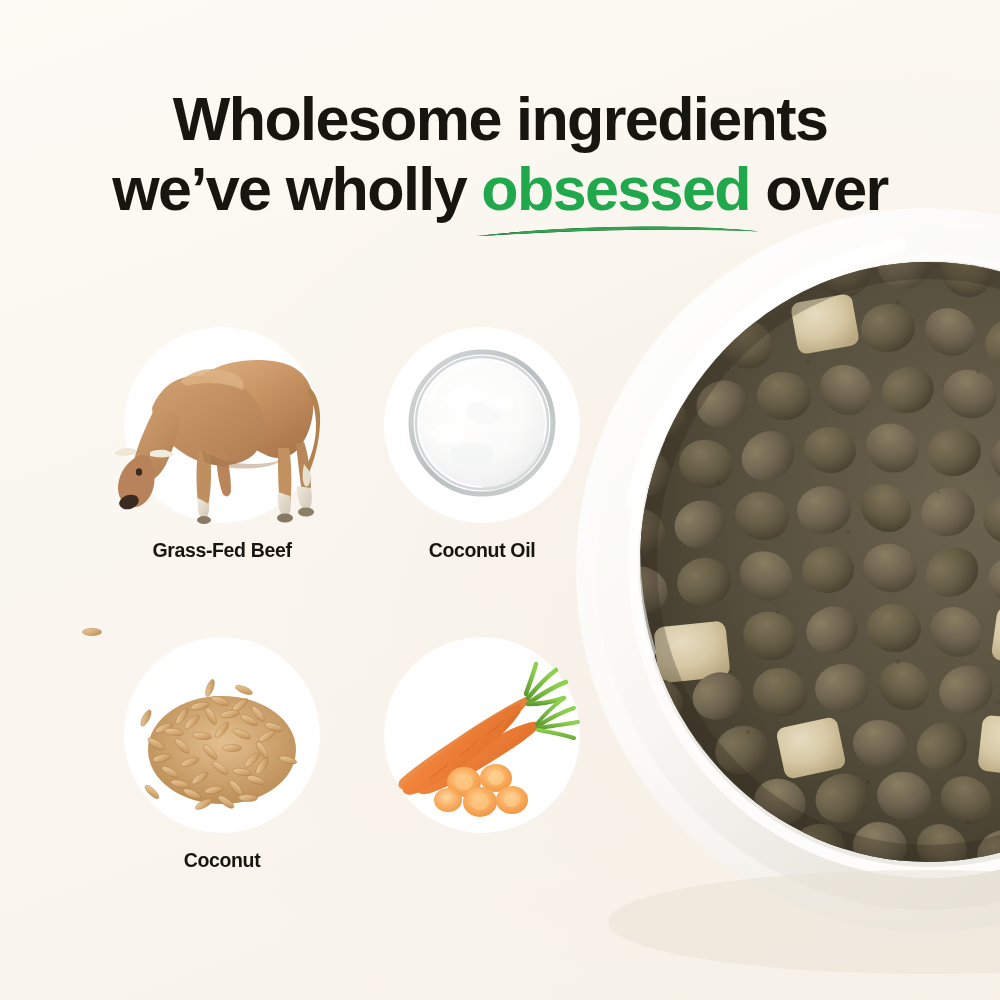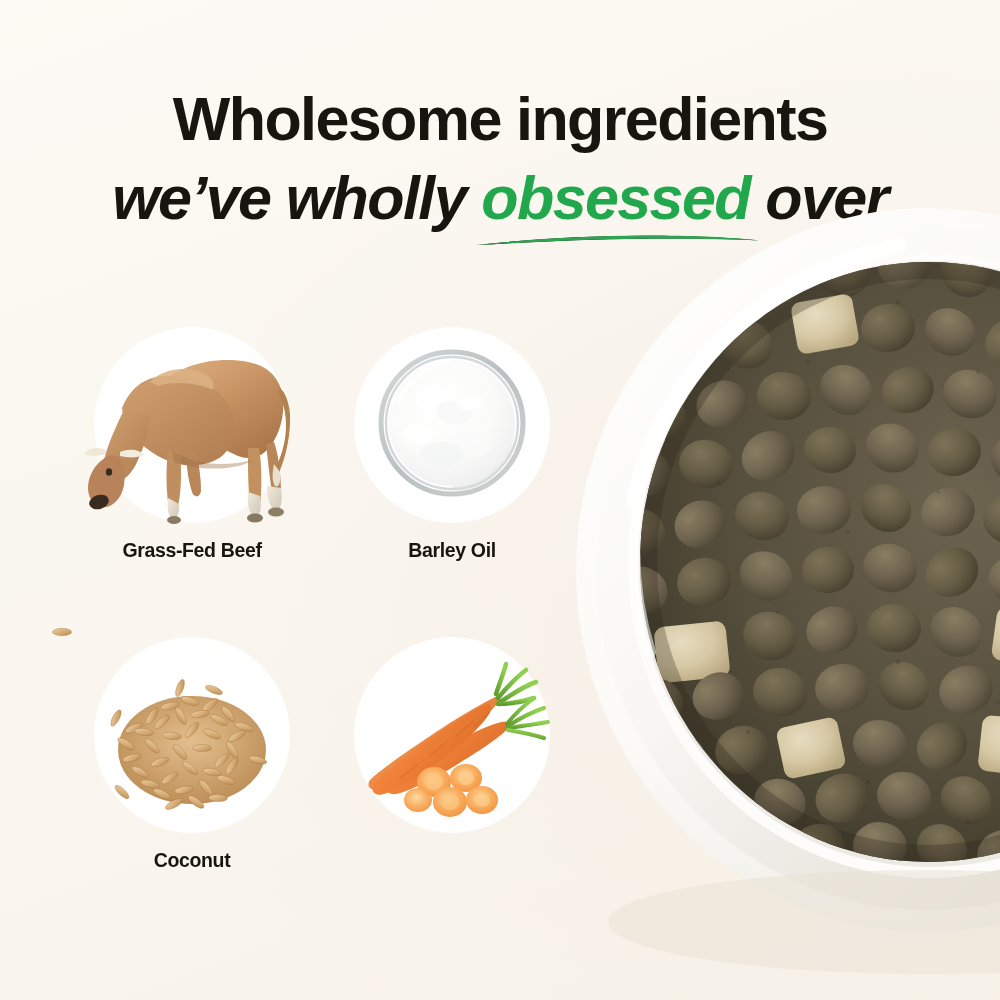--- a/index.html
+++ b/index.html
@@ -41,22 +41,21 @@
     letter-spacing: -1.6px;
     color: #17150f;
     font-family: "Liberation Sans", sans-serif;
     -webkit-font-smoothing: antialiased;
   }
   .headline .line {
     display: block;
     white-space: nowrap;
   }
   .headline .line2 {
-    margin-top: 17px;
-    font-style: italic;
+    margin-top: 8px;
   }
   .accent-wrap {
     position: relative;
     display: inline-block;
   }
   .accent {
     color: #22a84c;
   }
   
   .swash {
@@ -66,21 +65,21 @@
     bottom: -20px;
     height: 16px;
     overflow: visible;
     pointer-events: none;
   }
   .swash svg { display: block; width: 100%; height: 100%; }
 
   
   .grid {
     position: absolute;
-    left: 62px;
+    left: 92px;
     top: 322px;
     width: 520px;
   }
   .grid-row {
     display: flex;
   }
   .cell {
     width: 260px;
     position: relative;
   }
@@ -247,21 +246,21 @@
               <ellipse cx="150" cy="122" rx="20" ry="14" fill="#fafbfa" opacity="0.7"></ellipse>
               <ellipse cx="120" cy="132" rx="22" ry="12" fill="#f2f4f3" opacity="0.6"></ellipse>
               <ellipse cx="148" cy="80" rx="14" ry="9" fill="#ffffff" opacity="0.6"></ellipse>
 
               <path d="M130 164 C 160 164, 186 142, 192 112 C 190 144, 166 168, 134 169 Z" fill="#d9dcdb" opacity="0.5"></path>
 
               <path d="M78 78 C 86 58, 104 44, 126 40" fill="none" stroke="#ffffff" stroke-width="4" opacity="0.8" stroke-linecap="round"></path>
             </svg>
           </div>
         </div>
-        <div class="cell-label">Barley Oil</div>
+        <div class="cell-label">Coconut Oil</div>
       </div>
 
     </div>
 
     <div class="row-gap"></div>
 
     <div class="grid-row">
 
       <div class="cell">
         <div class="disc-holder">

